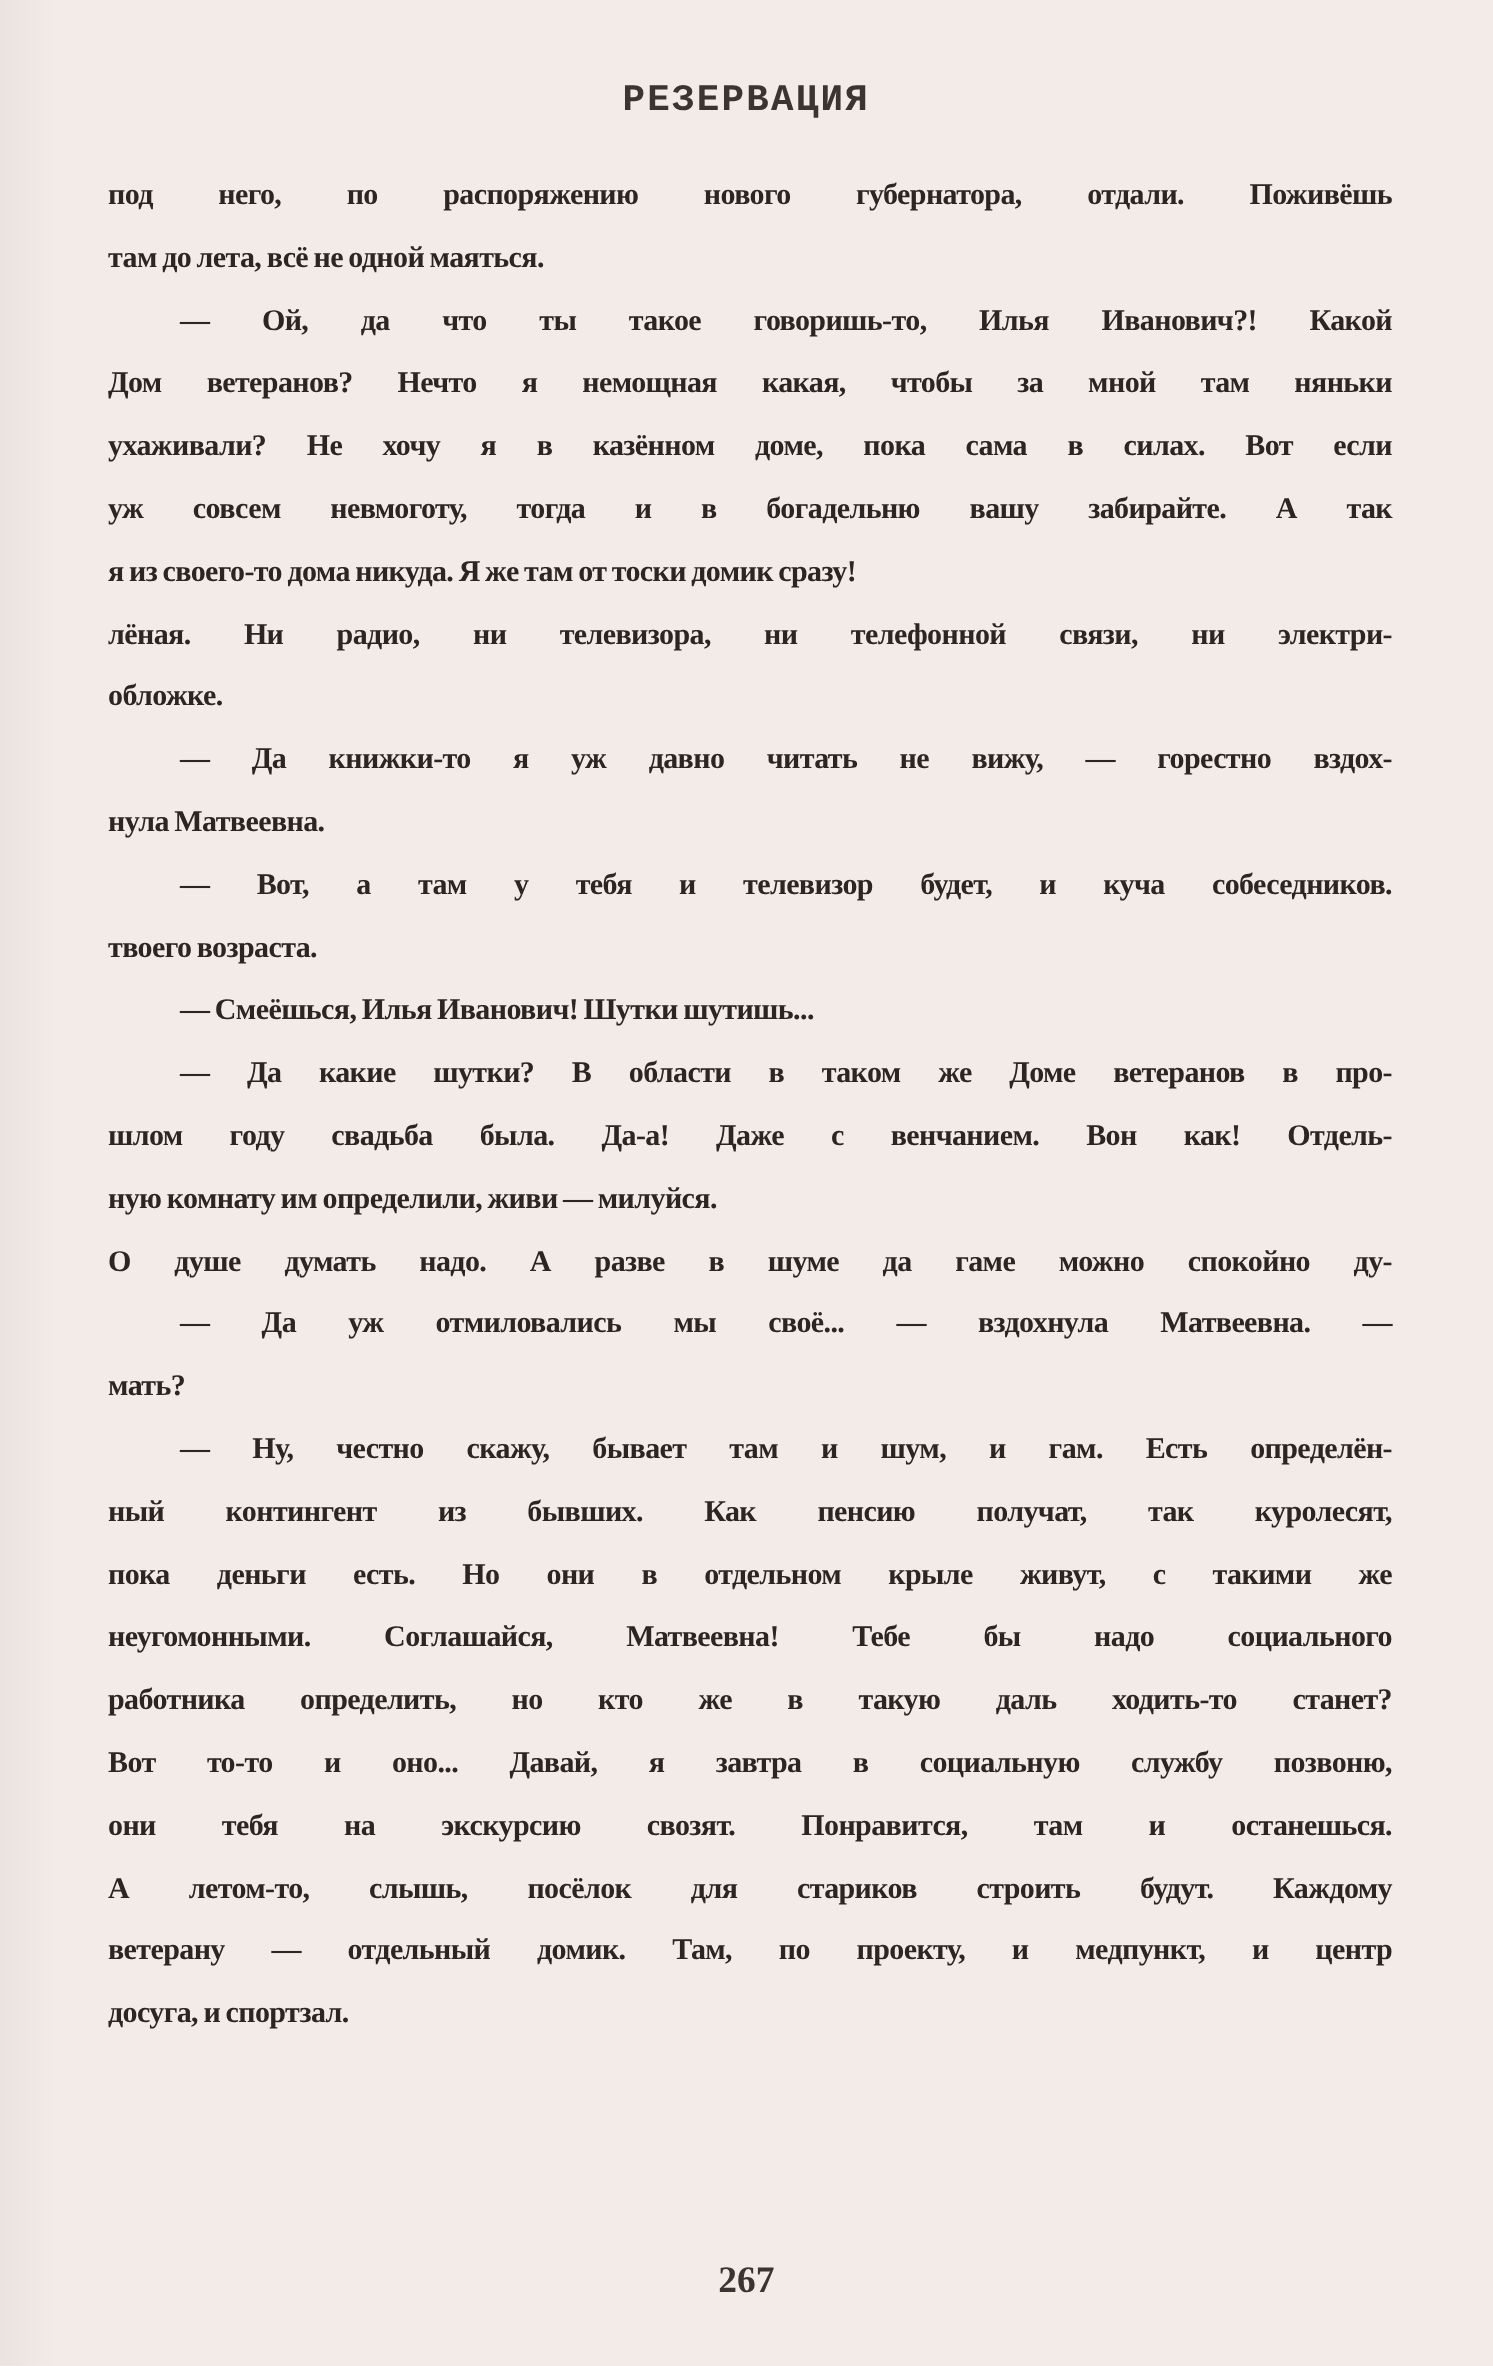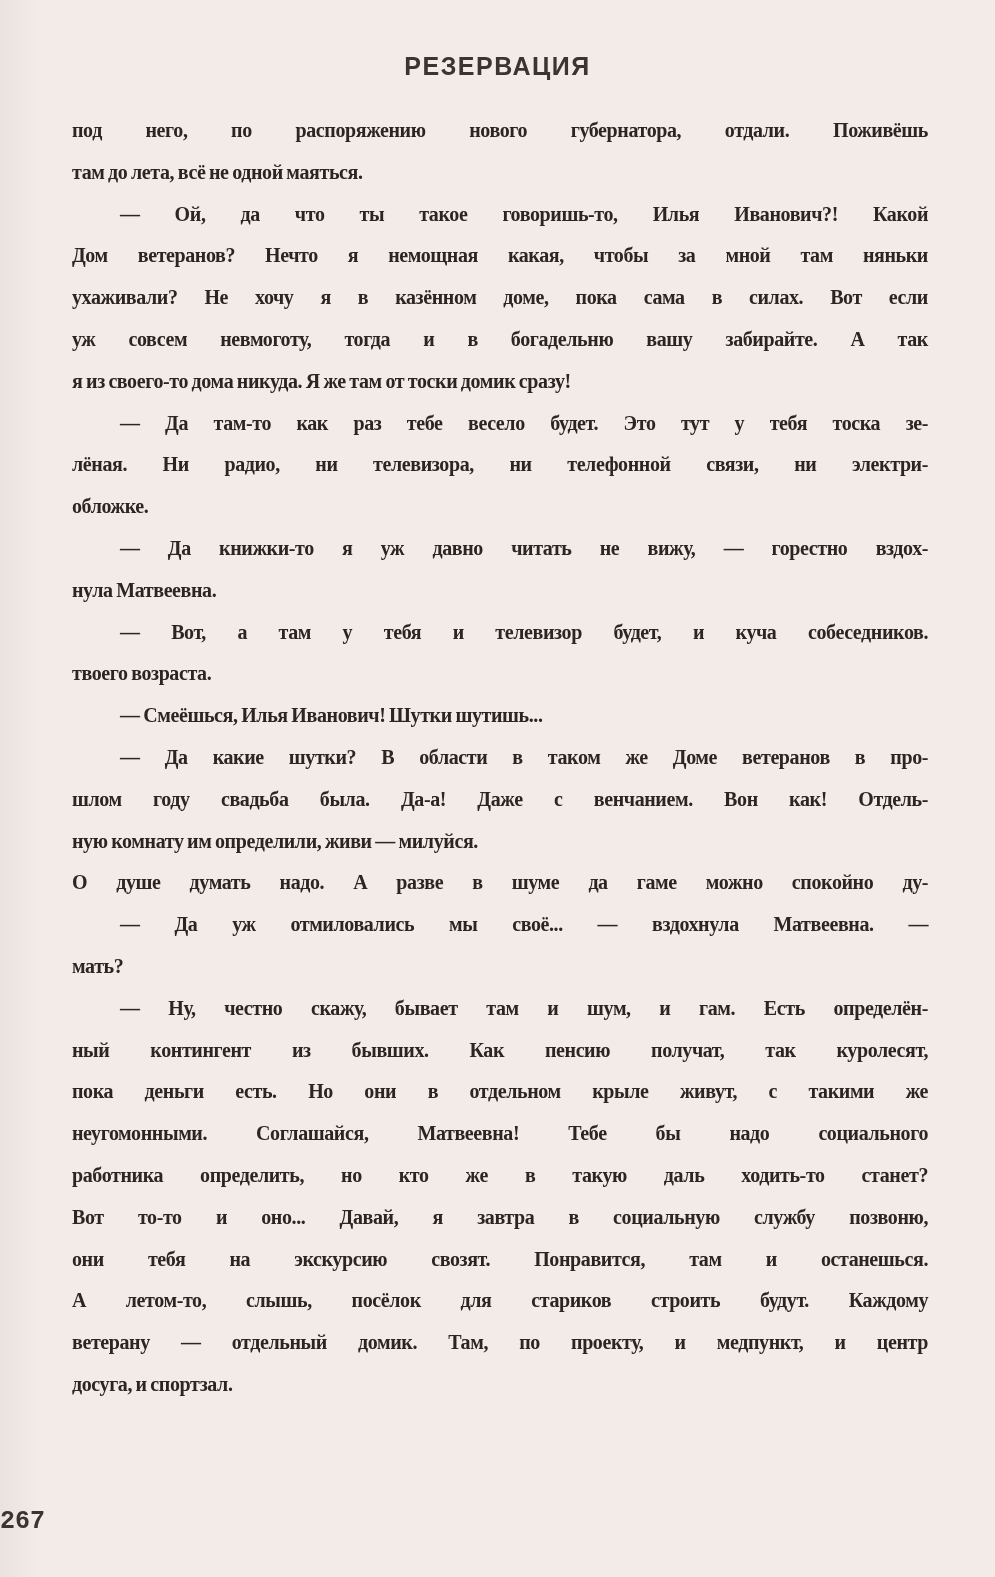--- a/index.html
+++ b/index.html
@@ -22,21 +22,21 @@
       background:
         linear-gradient(90deg, rgba(0,0,0,0.035) 0px, rgba(0,0,0,0) 40px),
         #f2ebe7;
     }
     .running-head {
       position: absolute;
       top: 52px;
       left: 0;
       width: 995px;
       text-align: center;
-      font-family: Liberation Sans, sans-serif;
+      font-family: Liberation Mono, monospace;
       font-weight: bold;
       font-size: 25px;
       letter-spacing: 1.5px;
       color: #3a3432;
       margin: 0;
     }
     .text-block {
       position: absolute;
       left: 72px;
       top: 110px;
@@ -58,41 +58,41 @@
       text-align-last: left;
     }
     .line.indent {
       padding-left: 48px;
     }
     .folio {
       position: absolute;
       top: 1507px;
       left: 0;
       width: 995px;
-      font-family: Liberation Mono, monospace;
+      text-align: center;
+      font-family: Liberation Serif, serif;
       font-weight: bold;
       font-size: 25px;
       color: #3a3432;
     }
   </style>
 </head>
 <body>
 
 <div class="page">
   <h1 class="running-head">РЕЗЕРВАЦИЯ</h1>
 
   <div class="text-block" id="text-block">
       <span class="line">под него, по распоряжению нового губернатора, отдали. Поживёшь</span>
       <span class="line last">там до лета, всё не одной маяться.</span>
       <span class="line indent">— Ой, да что ты такое говоришь-то, Илья Иванович?! Какой</span>
       <span class="line">Дом ветеранов? Нечто я немощная какая, чтобы за мной там няньки</span>
       <span class="line">ухаживали? Не хочу я в казённом доме, пока сама в силах. Вот если</span>
       <span class="line">уж совсем невмоготу, тогда и в богадельню вашу забирайте. А так</span>
       <span class="line last">я из своего-то дома никуда. Я же там от тоски домик сразу!</span>
-      <span class="line indent">— Да там-то как раз тебе весело будет. Это тут у тебя тоска зе-</span>
       <span class="line">лёная. Ни радио, ни телевизора, ни телефонной связи, ни электри-</span>
       <span class="line last">обложке.</span>
       <span class="line indent">— Да книжки-то я уж давно читать не вижу, — горестно вздох-</span>
       <span class="line last">нула Матвеевна.</span>
       <span class="line indent">— Вот, а там у тебя и телевизор будет, и куча собеседников.</span>
       <span class="line last">твоего возраста.</span>
       <span class="line indent last">— Смеёшься, Илья Иванович! Шутки шутишь...</span>
       <span class="line indent">— Да какие шутки? В области в таком же Доме ветеранов в про-</span>
       <span class="line">шлом году свадьба была. Да-а! Даже с венчанием. Вон как! Отдель-</span>
       <span class="line last">ную комнату им определили, живи — милуйся.</span>

